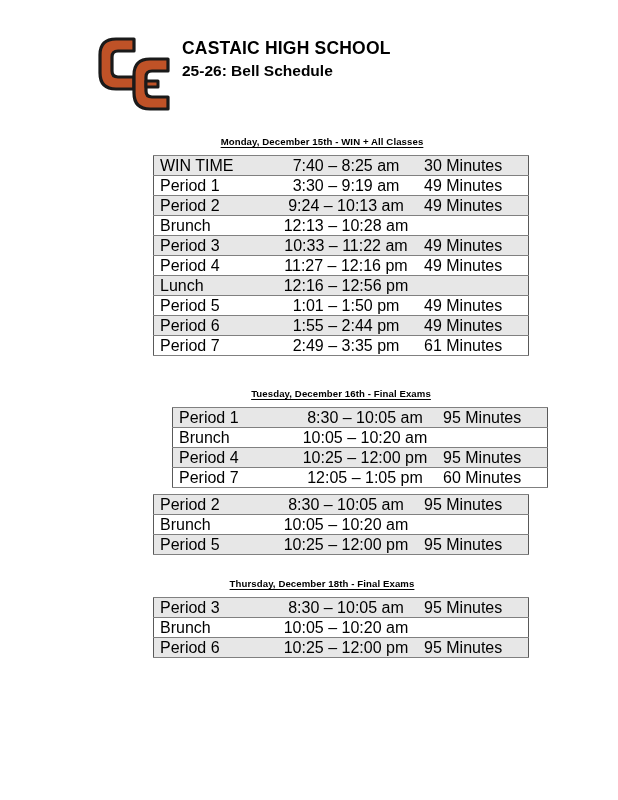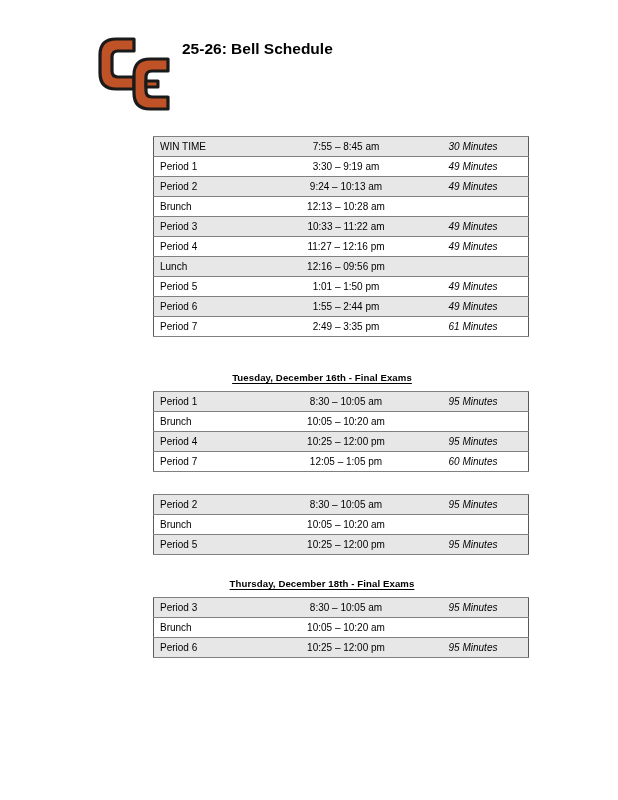--- a/index.html
+++ b/index.html
@@ -75,36 +75,36 @@
     width: 338px;
     border-collapse: collapse;
     border: 1.5px solid #595959;
     table-layout: fixed;
     background: #ffffff;
   }
   table.schedule td {
     border-top: 1px solid #808080;
     border-bottom: 1px solid #808080;
     height: 19px;
-    font-size: 10px;
+    font-size: 16px;
     padding: 0 6px;
     line-height: 19px;
     vertical-align: middle;
     white-space: nowrap;
     overflow: hidden;
   }
   tr.shaded td { background: #e7e7e7; }
   tr.plain td  { background: #ffffff; }
   td.c-label   { width: 108px; text-align: left; }
   td.c-time    { width: 132px; text-align: center; }
-  td.c-mins    { width: 98px;  text-align: center; font-style: italic; }
+  td.c-mins    { width: 98px;  text-align: left; }
 
   
   #block-0 { top: 136px; }
-  #block-1 { top: 372px; }
+  #block-1 { top: 388px; margin-left: 19px; }
   #block-2 { top: 494px; }
   #block-3 { top: 578px; }
 </style>
 </head>
 <body>
 
 <div class="page">
 
   <div class="header">
 
@@ -116,31 +116,33 @@
         </g>
 
         <g>
           <path d="M72 26 L54 26 Q38 26 38 42 L38 60 Q38 76 54 76 L72 76 L72 64 L56 64 Q50 64 50 58 L50 44 Q50 38 56 38 L72 38 Z" fill="#bf5227" stroke="#1a1a1a" stroke-width="3.2" stroke-linejoin="round"></path>
           <path d="M50 48 L62 48 L62 54 L50 54 Z" fill="#bf5227" stroke="#1a1a1a" stroke-width="3" stroke-linejoin="round"></path>
         </g>
       </svg>
     </div>
 
     <div class="header-text">
+      <div class="school-name">CASTAIC HIGH SCHOOL</div>
       <div class="subtitle">25-26: Bell Schedule</div>
     </div>
   </div>
 
   <div id="blocks-host">
       <div class="block" id="block-0">
+        <div class="block-title">Monday, December 15th - WIN + All Classes</div>
         <table class="schedule">
           <tbody>
             <tr class="shaded">
               <td class="c-label">WIN TIME</td>
-              <td class="c-time">7:55 – 8:45 am</td>
+              <td class="c-time">7:40 – 8:25 am</td>
               <td class="c-mins">30 Minutes</td>
             </tr>
             <tr class="plain">
               <td class="c-label">Period 1</td>
               <td class="c-time">3:30 – 9:19 am</td>
               <td class="c-mins">49 Minutes</td>
             </tr>
             <tr class="shaded">
               <td class="c-label">Period 2</td>
               <td class="c-time">9:24 – 10:13 am</td>
@@ -156,21 +158,21 @@
               <td class="c-time">10:33 – 11:22 am</td>
               <td class="c-mins">49 Minutes</td>
             </tr>
             <tr class="plain">
               <td class="c-label">Period 4</td>
               <td class="c-time">11:27 – 12:16 pm</td>
               <td class="c-mins">49 Minutes</td>
             </tr>
             <tr class="shaded">
               <td class="c-label">Lunch</td>
-              <td class="c-time">12:16 – 09:56 pm</td>
+              <td class="c-time">12:16 – 12:56 pm</td>
               <td class="c-mins"></td>
             </tr>
             <tr class="plain">
               <td class="c-label">Period 5</td>
               <td class="c-time">1:01 – 1:50 pm</td>
               <td class="c-mins">49 Minutes</td>
             </tr>
             <tr class="shaded">
               <td class="c-label">Period 6</td>
               <td class="c-time">1:55 – 2:44 pm</td>

